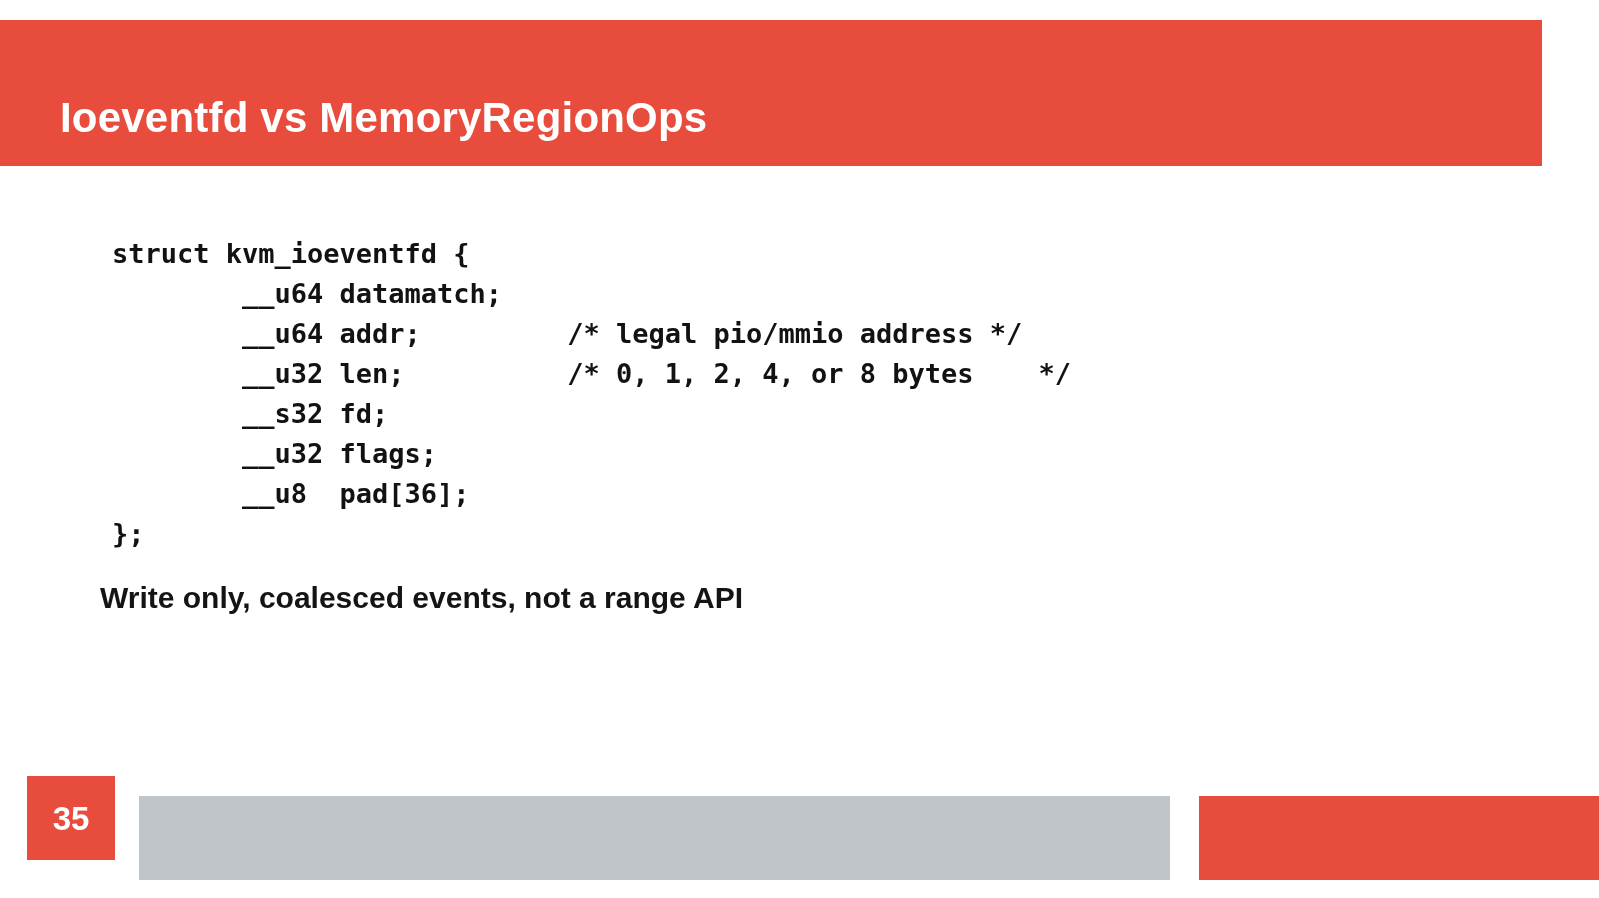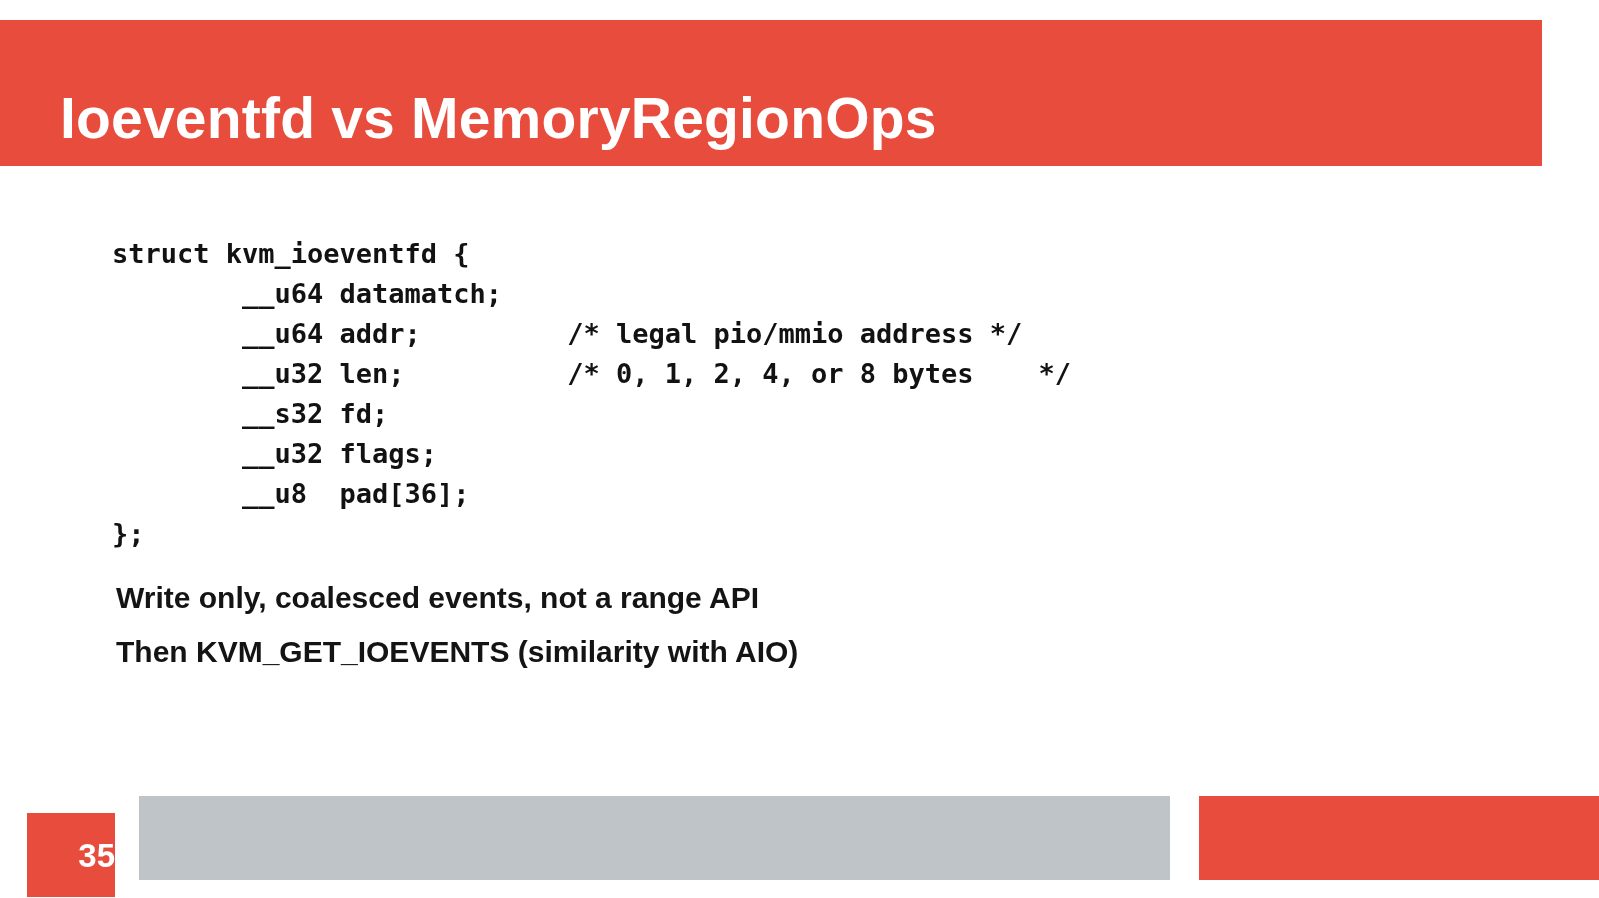--- a/index.html
+++ b/index.html
@@ -27,21 +27,21 @@
     width: 1542px;
     height: 146px;
     background: #E74C3C;
   }
   #slide-title {
     position: absolute;
     left: 60px;
     top: 92px;
     margin: 0;
     font-family: "Liberation Sans", sans-serif;
-    font-size: 57px;
+    font-size: 42px;
     font-weight: bold;
     line-height: 52px;
     color: #ffffff;
     letter-spacing: 0.2px;
     white-space: nowrap;
   }
 
   
   #content {
     position: absolute;
@@ -55,45 +55,45 @@
     font-family: "DejaVu Sans Mono", "Liberation Mono", monospace;
     font-size: 27px;
     font-weight: bold;
     line-height: 40px;
     color: #121212;
     white-space: pre;
     letter-spacing: 0px;
   }
 
   #bullets {
-    margin: 16px;
+    margin: 0;
     padding: 0;
     list-style: none;
     margin-top: 17px;
   }
   #bullets li {
     font-family: "Liberation Sans", sans-serif;
     font-size: 30px;
     font-weight: bold;
     line-height: 54px;
     color: #141414;
     white-space: nowrap;
   }
 
   
   #page-number-box {
     position: absolute;
     left: 27px;
-    top: 813px;
+    top: 776px;
     width: 88px;
     height: 84px;
     background: #E74C3C;
     display: flex;
     align-items: center;
-    justify-content: flex-end;
+    justify-content: center;
   }
   #page-number {
     font-family: "Liberation Sans", sans-serif;
     font-size: 33px;
     font-weight: bold;
     color: #ffffff;
     line-height: 1;
   }
   #footer-gray-bar {
     position: absolute;
@@ -126,21 +126,20 @@
         __u64 datamatch;
         __u64 addr;         /* legal pio/mmio address */
         __u32 len;          /* 0, 1, 2, 4, or 8 bytes    */
         __s32 fd;
         __u32 flags;
         __u8  pad[36];
 };</pre>
 
     <ul id="bullets">
       <li>Write only, coalesced events, not a range API</li>
-      <li>Then KVM_GET_IOEVENTS (similarity with AIO)</li>
     </ul>
 
   </div>
 
   <div id="page-number-box">
     <span id="page-number">35</span>
   </div>
   <div id="footer-gray-bar"></div>
   <div id="footer-red-bar"></div>
 

